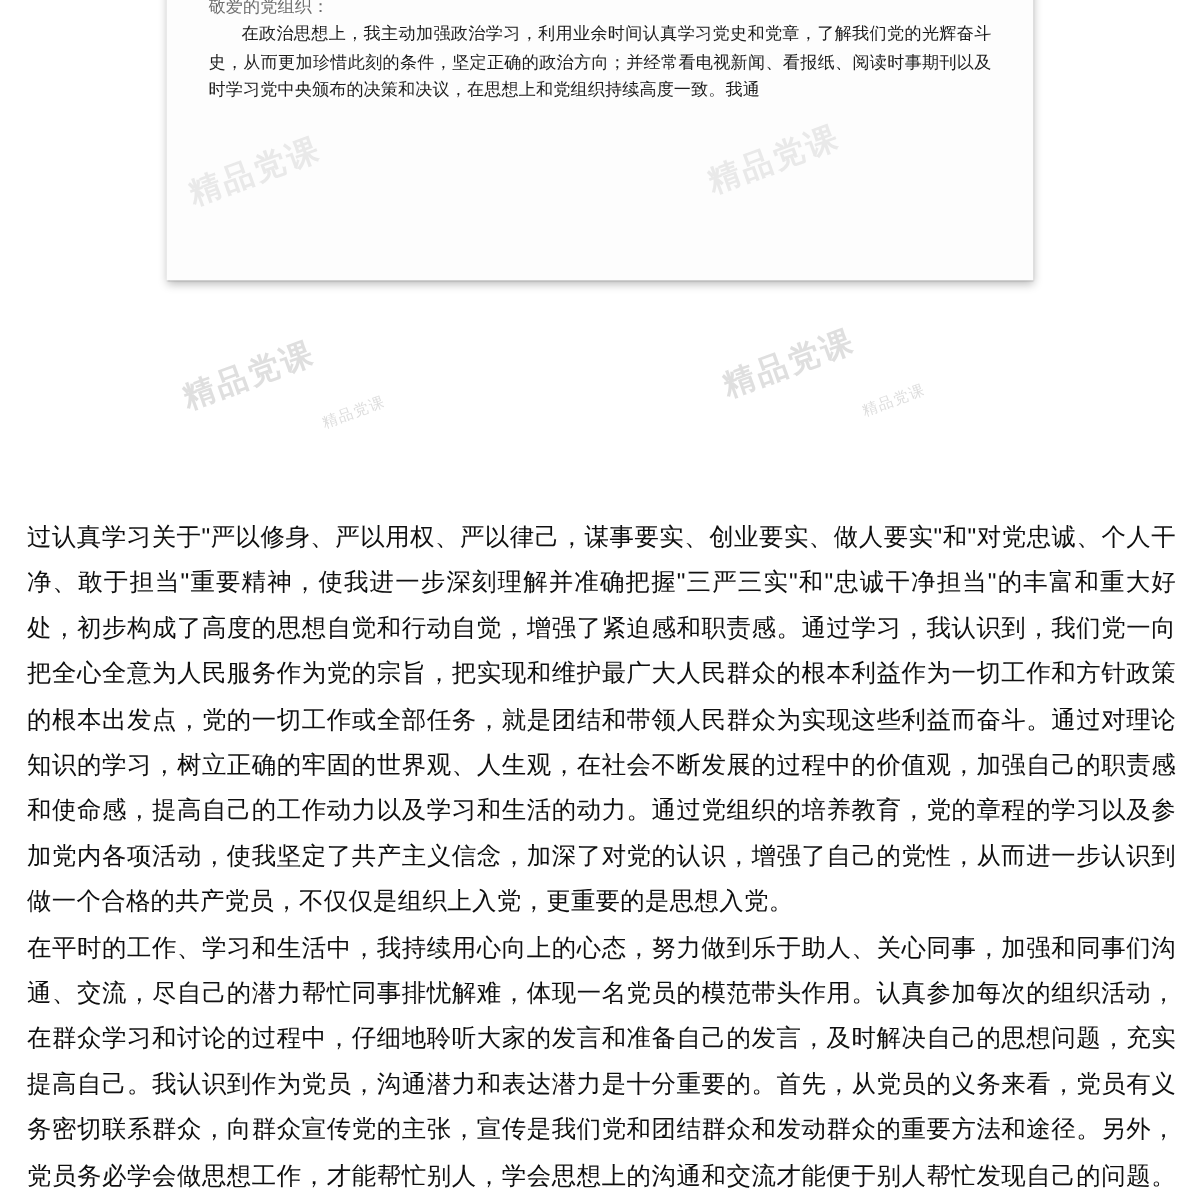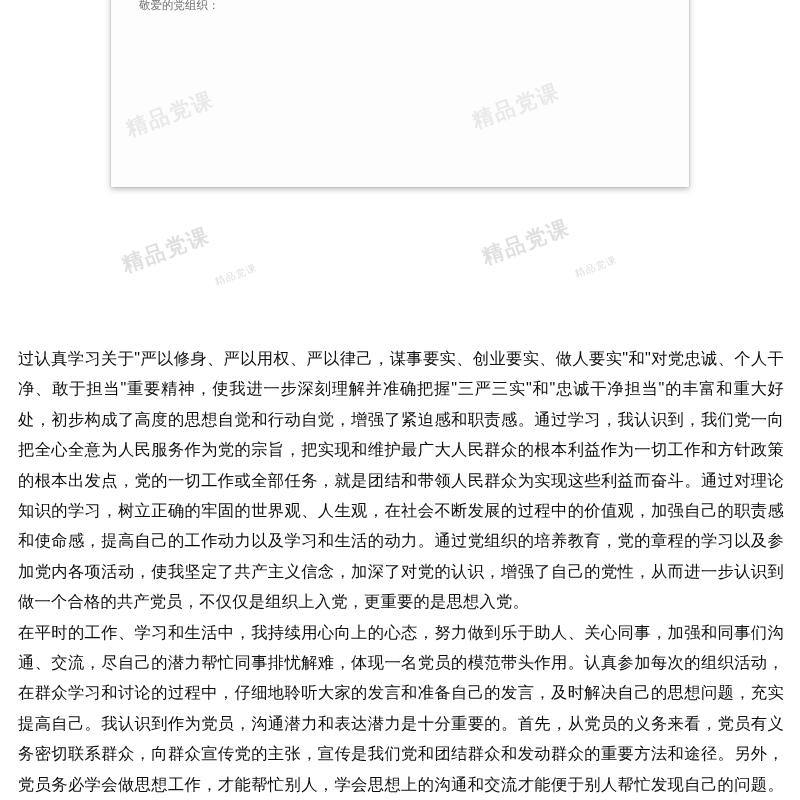--- a/index.html
+++ b/index.html
@@ -97,20 +97,21 @@
   .body-text p {
     margin: 0;
   }
 </style>
 </head>
 <body>
 
 <div class="doc-card">
   <div class="doc-card-inner">
     <p class="doc-line doc-para faded">敬爱的党组织：</p>
+    <p class="doc-line doc-para doc-indent">在政治思想上，我主动加强政治学习，利用业余时间认真学习党史和党章，了解我们党的光辉奋斗史，从而更加珍惜此刻的条件，坚定正确的政治方向；并经常看电视新闻、看报纸、阅读时事期刊以及时学习党中央颁布的决策和决议，在思想上和党组织持续高度一致。我通</p>
   </div>
 </div>
 
 <div class="wm wm-3">精品党课</div>
 <div class="wm wm-4">精品党课</div>
 <div class="wm wm-1">精品党课</div>
 <div class="wm wm-2">精品党课</div>
 <div class="wm-small wm-s1">精品党课</div>
 <div class="wm-small wm-s2">精品党课</div>
 

